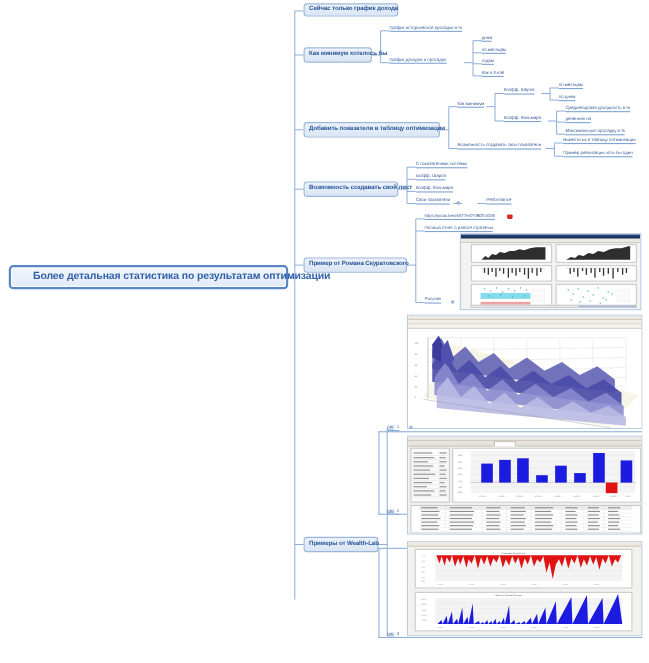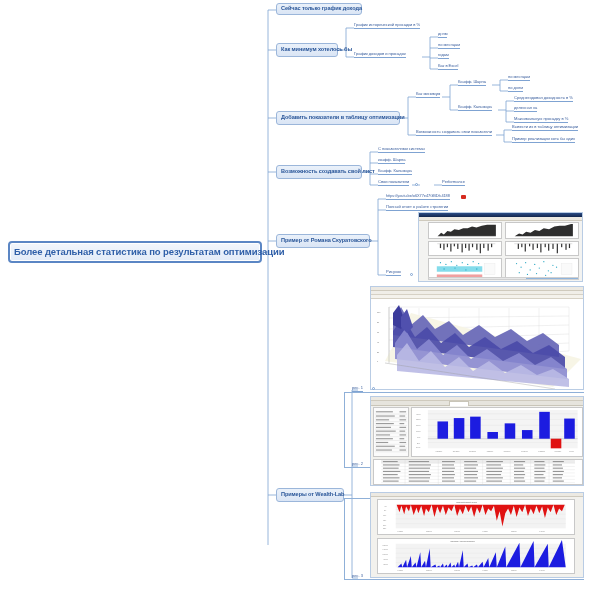--- a/index.html
+++ b/index.html
@@ -24,21 +24,21 @@
     line-height:1.05;
     letter-spacing:-0.1px;
     display:flex; align-items:center;
     padding:0 4px;
   }
   .node.central {
     border:2px solid #5b86c4;
     border-radius:4px;
     background:linear-gradient(to bottom,#f2f6fc 0%,#e2ebf8 100%);
     font-size:9.5px; font-weight:bold; color:#2f5fa8;
-    padding:0 4px;
+    padding:0 20px;
     box-shadow:0 0 0 1px #ffffff inset;
   }
   .node.level1 {
     font-size:5.6px; font-weight:bold;
     background:linear-gradient(to bottom,#eaf1fa 0%,#dae5f5 100%);
     border:1px solid #9bb6da;
   }
   
   .leaf {
     position:absolute;

